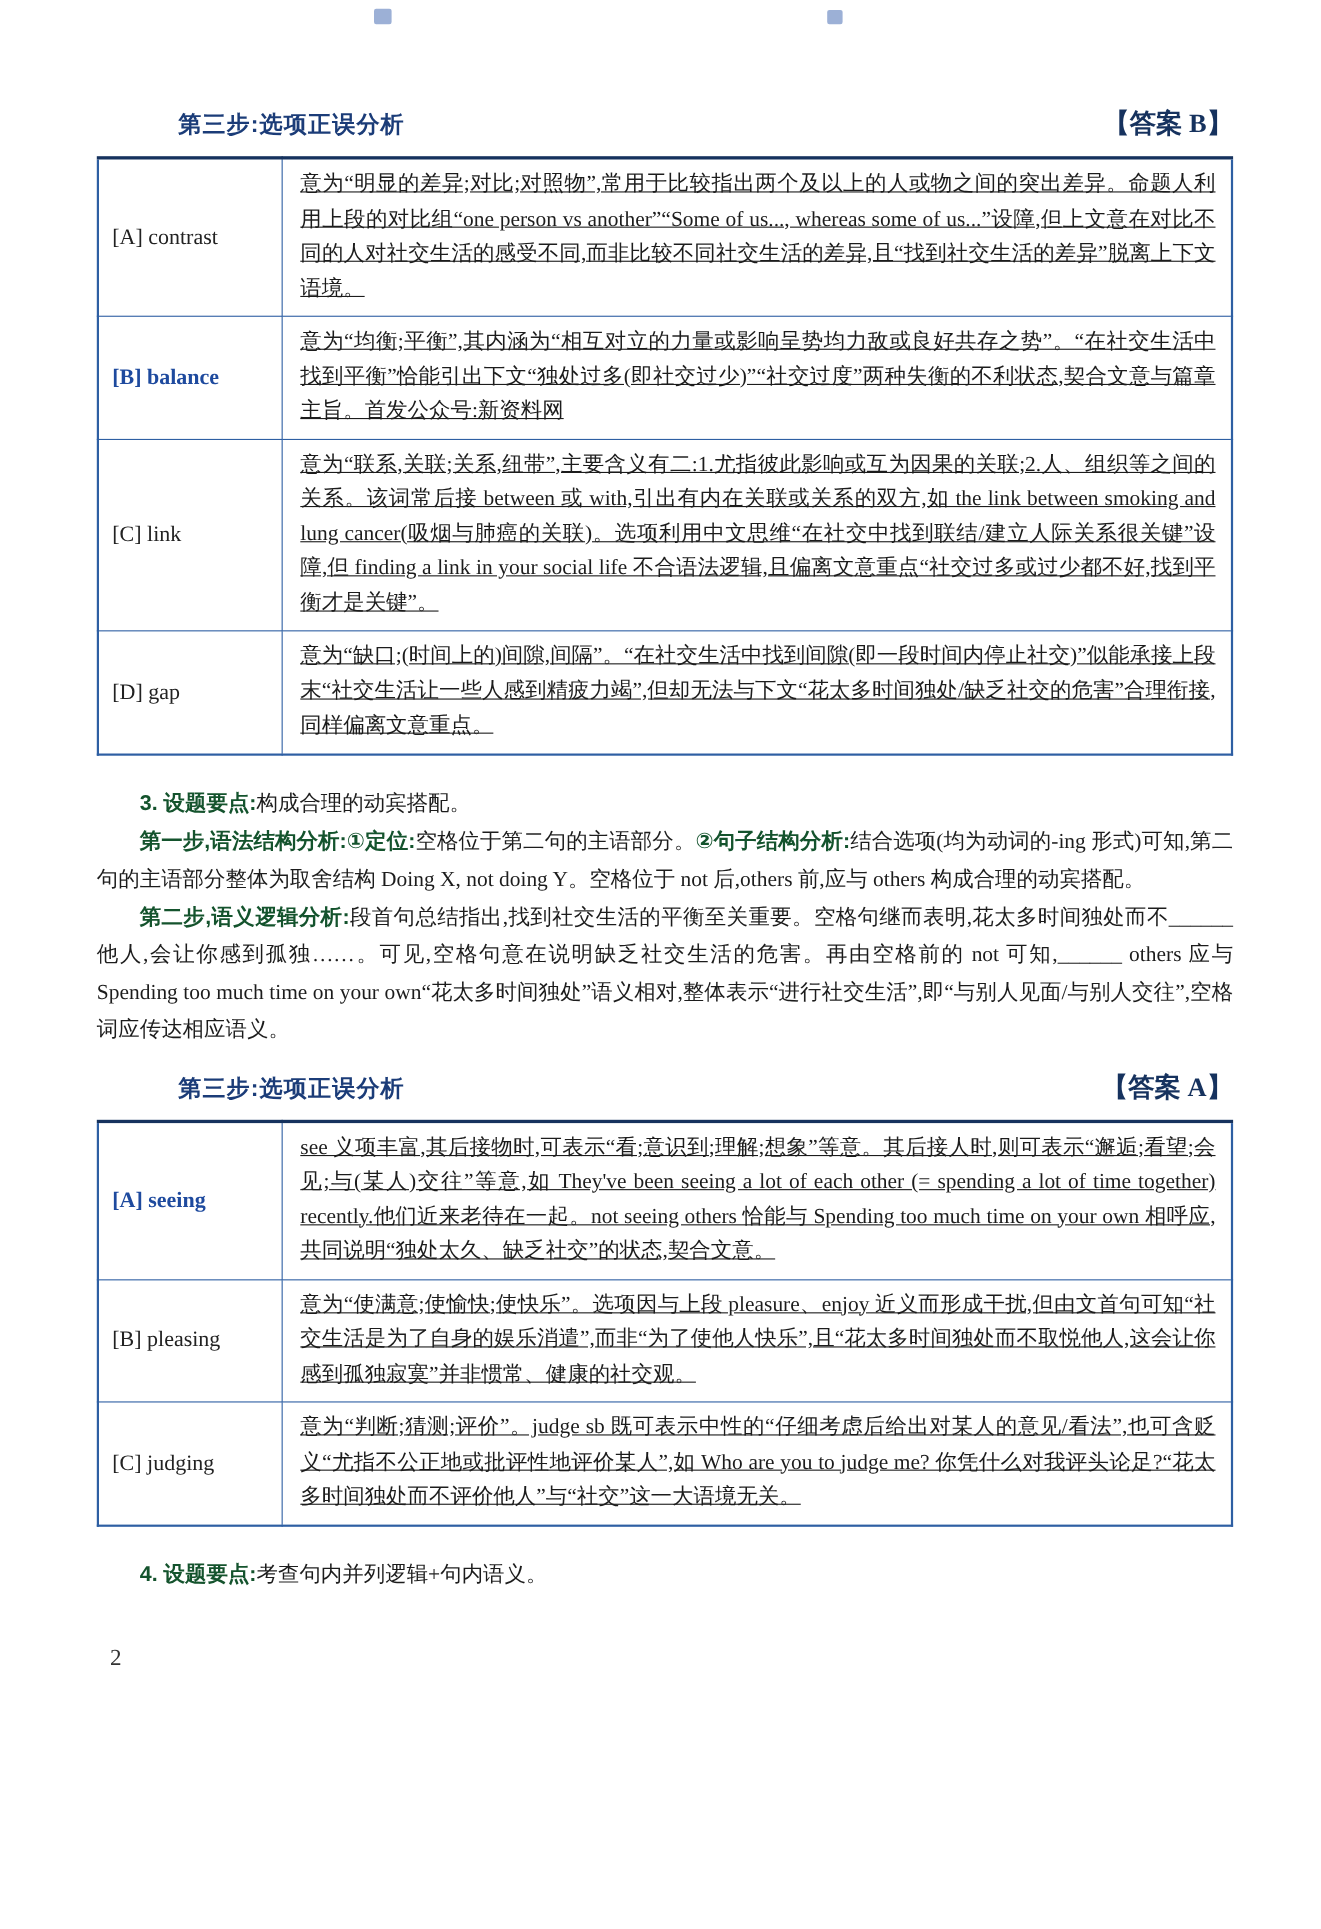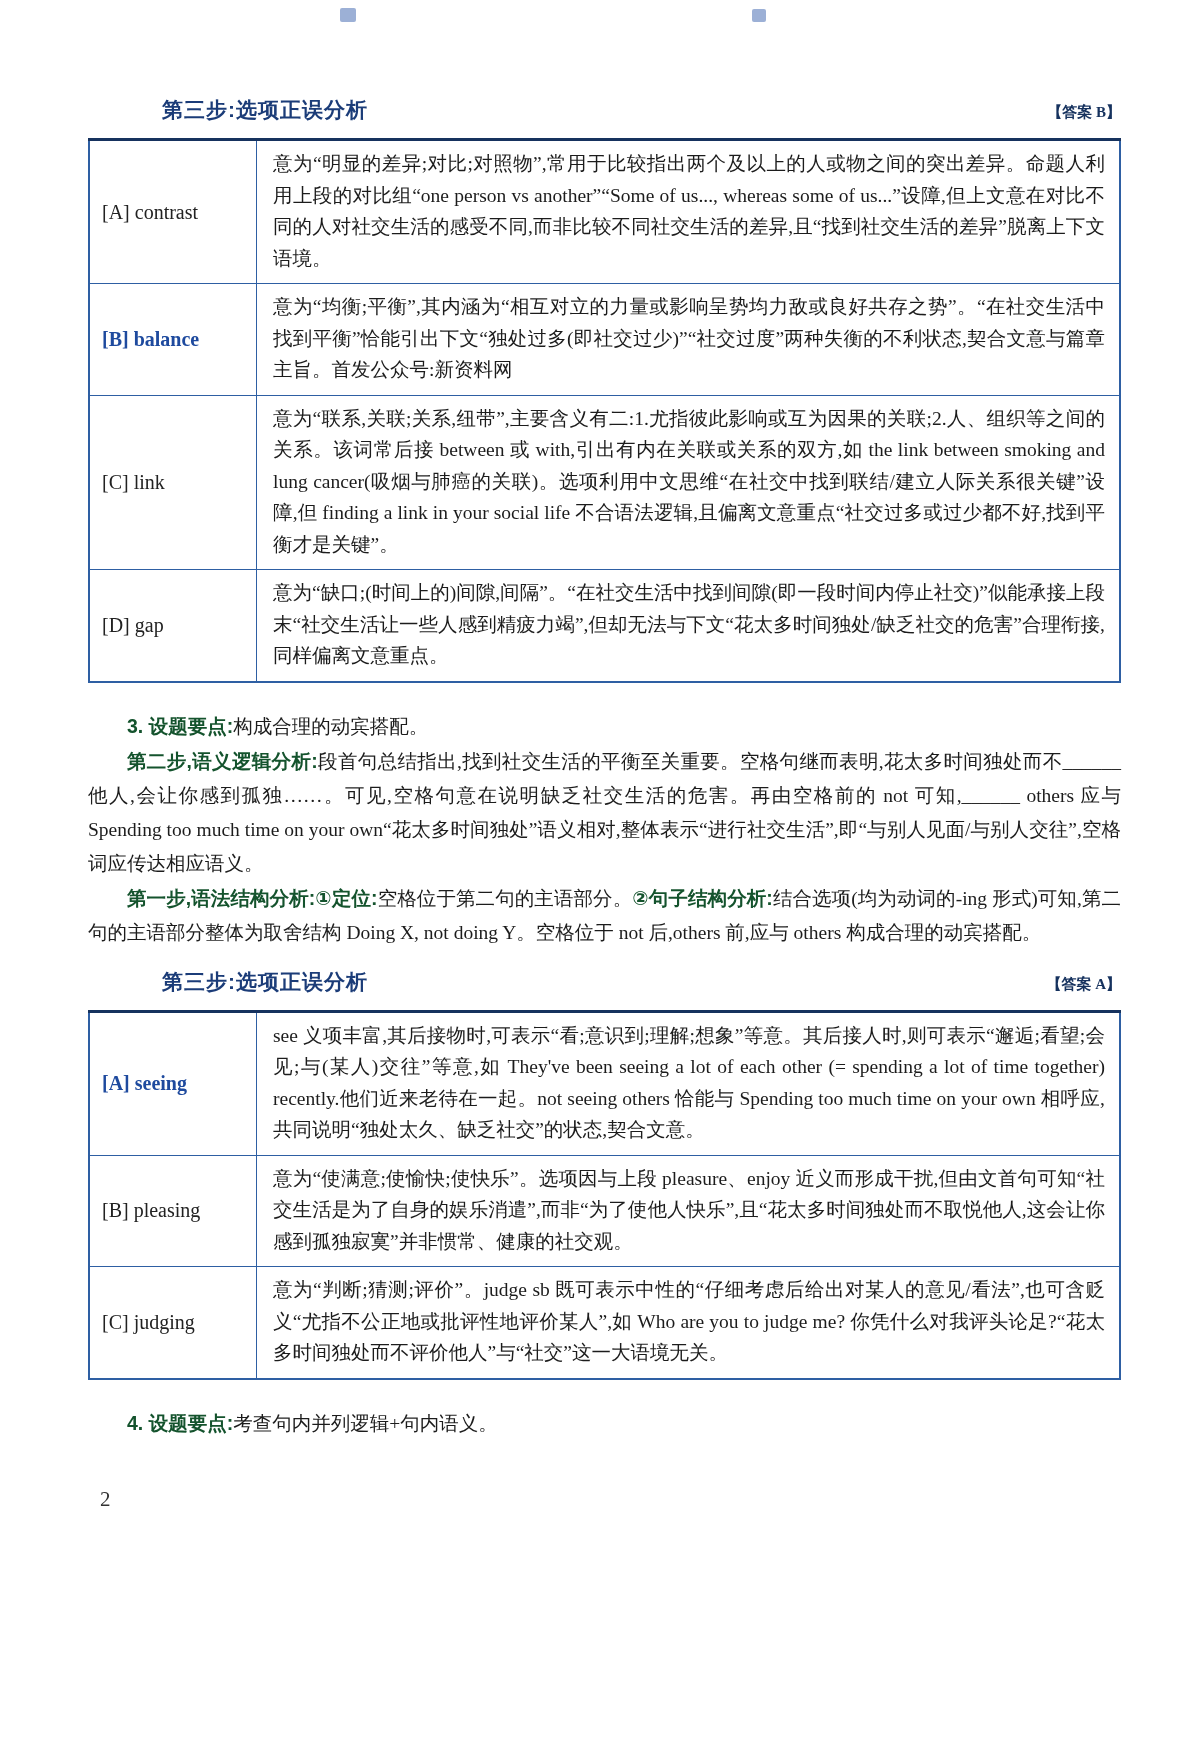--- a/index.html
+++ b/index.html
@@ -13,36 +13,36 @@
   .artifact{position:absolute;background:#4a6fb5;opacity:.55;border-radius:2px;}
   .artifact.a1{left:340px;top:8px;width:16px;height:14px;}
   .artifact.a2{left:752px;top:9px;width:14px;height:13px;}
 
   .section-header{
     display:flex;justify-content:space-between;align-items:baseline;
     padding-left:40px;margin:0 0 14px 0;
     font-family:"Liberation Sans","DejaVu Sans",sans-serif;
   }
   .sh-title{color:#1b3c78;font-weight:bold;font-size:21px;letter-spacing:1px;margin-left:34px;}
-  .answer{color:#16325e;font-weight:bold;font-size:15px;font-family:"Liberation Serif","DejaVu Serif",serif;text-align:right;}
+  .answer{color:#16325e;font-weight:bold;font-size:24px;font-family:"Liberation Serif","DejaVu Serif",serif;text-align:right;}
 
   table.opt-table{
     width:100%;border-collapse:collapse;
     border:2px solid #2e5fa3;border-top:3.5px solid #16325e;
     margin-bottom:26px;
   }
   table.opt-table td{border:1.5px solid #2e5fa3;}
   td.label{
     width:150px;min-width:150px;vertical-align:middle;
     padding:6px 4px 6px 12px;font-size:20px;color:#222;margin-left:13px;
   }
   td.label.hl{color:#1e4a9e;font-weight:bold;}
   td.desc{
     padding:7px 14px 9px 16px;font-size:19.5px;line-height:31.5px;
-    text-align:justify;color:#1c1c1c;
+    text-align:justify;color:#1c1c1c;text-decoration:underline;
   }
 
   .para-block{margin:0 0 18px 0;}
   .para{
     font-size:19.5px;line-height:34px;text-align:justify;
     text-indent:2em;margin:0;color:#1c1c1c;
   }
   .kb{
     color:#14532d;font-weight:bold;
     font-family:"Liberation Sans","DejaVu Sans",sans-serif;
@@ -82,22 +82,22 @@
       </tr>
       <tr>
         <td class="label">[D] gap</td>
         <td class="desc">意为“缺口;(时间上的)间隙,间隔”。“在社交生活中找到间隙(即一段时间内停止社交)”似能承接上段末“社交生活让一些人感到精疲力竭”,但却无法与下文“花太多时间独处/缺乏社交的危害”合理衔接,同样偏离文意重点。</td>
       </tr>
     </tbody>
   </table>
 
   <div class="para-block">
     <p class="para"><span class="kb">3. 设题要点:</span><span>构成合理的动宾搭配。</span></p>
+    <p class="para"><span class="kb">第一步,语法结构分析:</span><span class="kb">①定位:</span><span>空格位于第二句的主语部分。</span><span class="kb">②句子结构分析:</span><span>结合选项(均为动词的-ing 形式)可知,第二句的主语部分整体为取舍结构 Doing X, not doing Y。空格位于 not 后,others 前,应与 others 构成合理的动宾搭配。</span></p>
     <p class="para"><span class="kb">第二步,语义逻辑分析:</span><span>段首句总结指出,找到社交生活的平衡至关重要。空格句继而表明,花太多时间独处而不______他人,会让你感到孤独……。可见,空格句意在说明缺乏社交生活的危害。再由空格前的 not 可知,______ others 应与 Spending too much time on your own“花太多时间独处”语义相对,整体表示“进行社交生活”,即“与别人见面/与别人交往”,空格词应传达相应语义。</span></p>
-    <p class="para"><span class="kb">第一步,语法结构分析:</span><span class="kb">①定位:</span><span>空格位于第二句的主语部分。</span><span class="kb">②句子结构分析:</span><span>结合选项(均为动词的-ing 形式)可知,第二句的主语部分整体为取舍结构 Doing X, not doing Y。空格位于 not 后,others 前,应与 others 构成合理的动宾搭配。</span></p>
   </div>
 
   <div class="section-header">
     <span class="sh-title">第三步:选项正误分析</span>
     <span class="answer">【答案 A】</span>
   </div>
 
   <table class="opt-table">
     <tbody>
       <tr>

